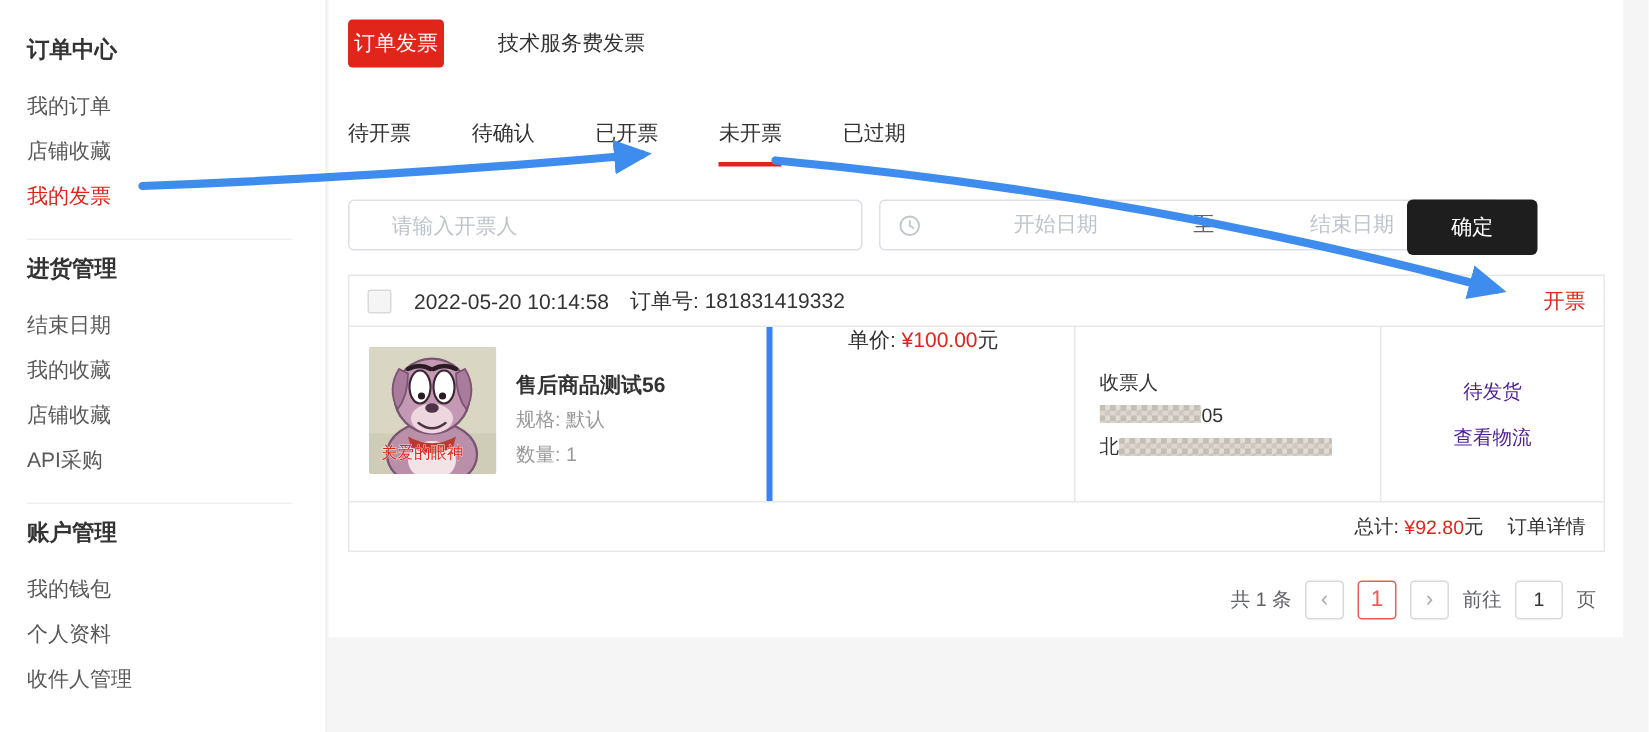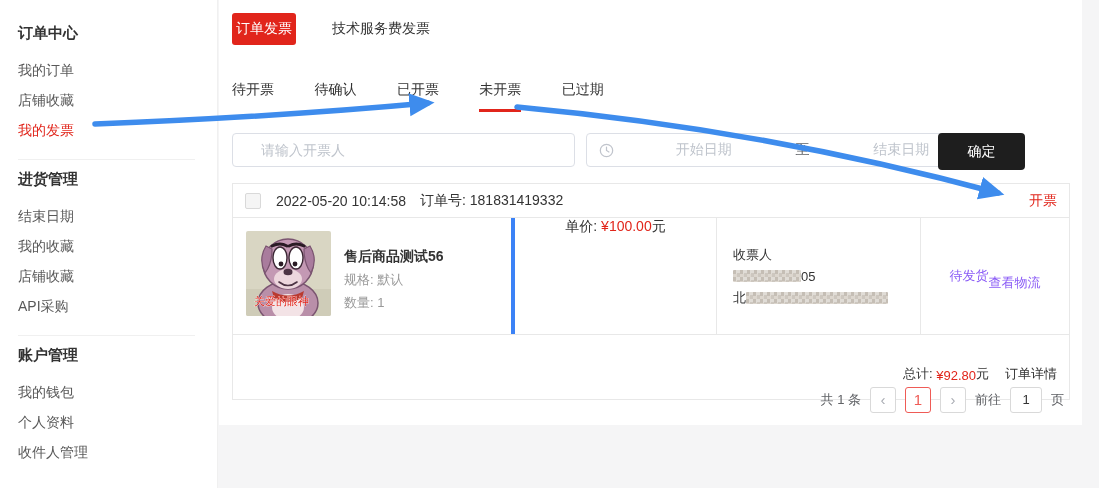--- a/index.html
+++ b/index.html
@@ -62,23 +62,23 @@
   .prod-title{font-size:14px;font-weight:bold;color:#333;}
   .prod-meta{font-size:13px;color:#999;margin-top:5px;}
   .col-price{width:205px;box-sizing:border-box;border-left:4px solid #3b82f6;display:flex;justify-content:center;font-size:14px;color:#333;}
   .red{color:#e1251b;}
   .col-payee{width:204px;box-sizing:border-box;border-left:1px solid #e8e8e8;padding:0 16px;display:flex;flex-direction:column;justify-content:center;font-size:13px;color:#333;}
   .payee-line{margin-top:5px;display:flex;align-items:center;}
   .mosaic{
     display:inline-block;height:12px;border-radius:1px;
     background:conic-gradient(#e0dcd6 25%, #cdc7bf 0 50%, #dcd6ce 0 75%, #c5beb5 0) 0 0/7px 7px;
   }
-  .col-status{flex:1;border-left:1px solid #e8e8e8;display:flex;flex-direction:row;align-items:center;justify-content:center;font-size:13px;color:#8b5cf6;}
+  .col-status{flex:1;border-left:1px solid #e8e8e8;display:flex;flex-direction:column;align-items:center;justify-content:center;font-size:13px;color:#4c1d95;}
   .view-logistics{margin-top:13px;cursor:pointer;}
-  .oc-footer{height:32px;border-top:1px solid #e8e8e8;display:flex;align-items:flex-end;justify-content:flex-end;padding:16px 12px;font-size:13px;color:#333;}
+  .oc-footer{height:32px;border-top:1px solid #e8e8e8;display:flex;align-items:center;justify-content:flex-end;padding:0 12px;font-size:13px;color:#333;}
   .oc-detail-link{margin-left:16px;cursor:pointer;}
   
   .btn-merge{
     position:absolute;left:14px;top:384px;height:31px;padding:0 12px;background:#fdeeee;
     border:1px solid #f6c2c2;color:#e96a6a;font-size:13px;border-radius:4px;cursor:pointer;
   }
   .pagination{position:absolute;right:18px;top:384px;height:31px;display:flex;align-items:center;gap:9px;font-size:13px;color:#606266;}
   .pg-btn{
     width:26px;height:26px;box-sizing:border-box;border:1px solid #d9d9d9;background:#fff;border-radius:3px;
     display:flex;align-items:center;justify-content:center;color:#a8abb2;font-size:15px;cursor:pointer;line-height:1;

